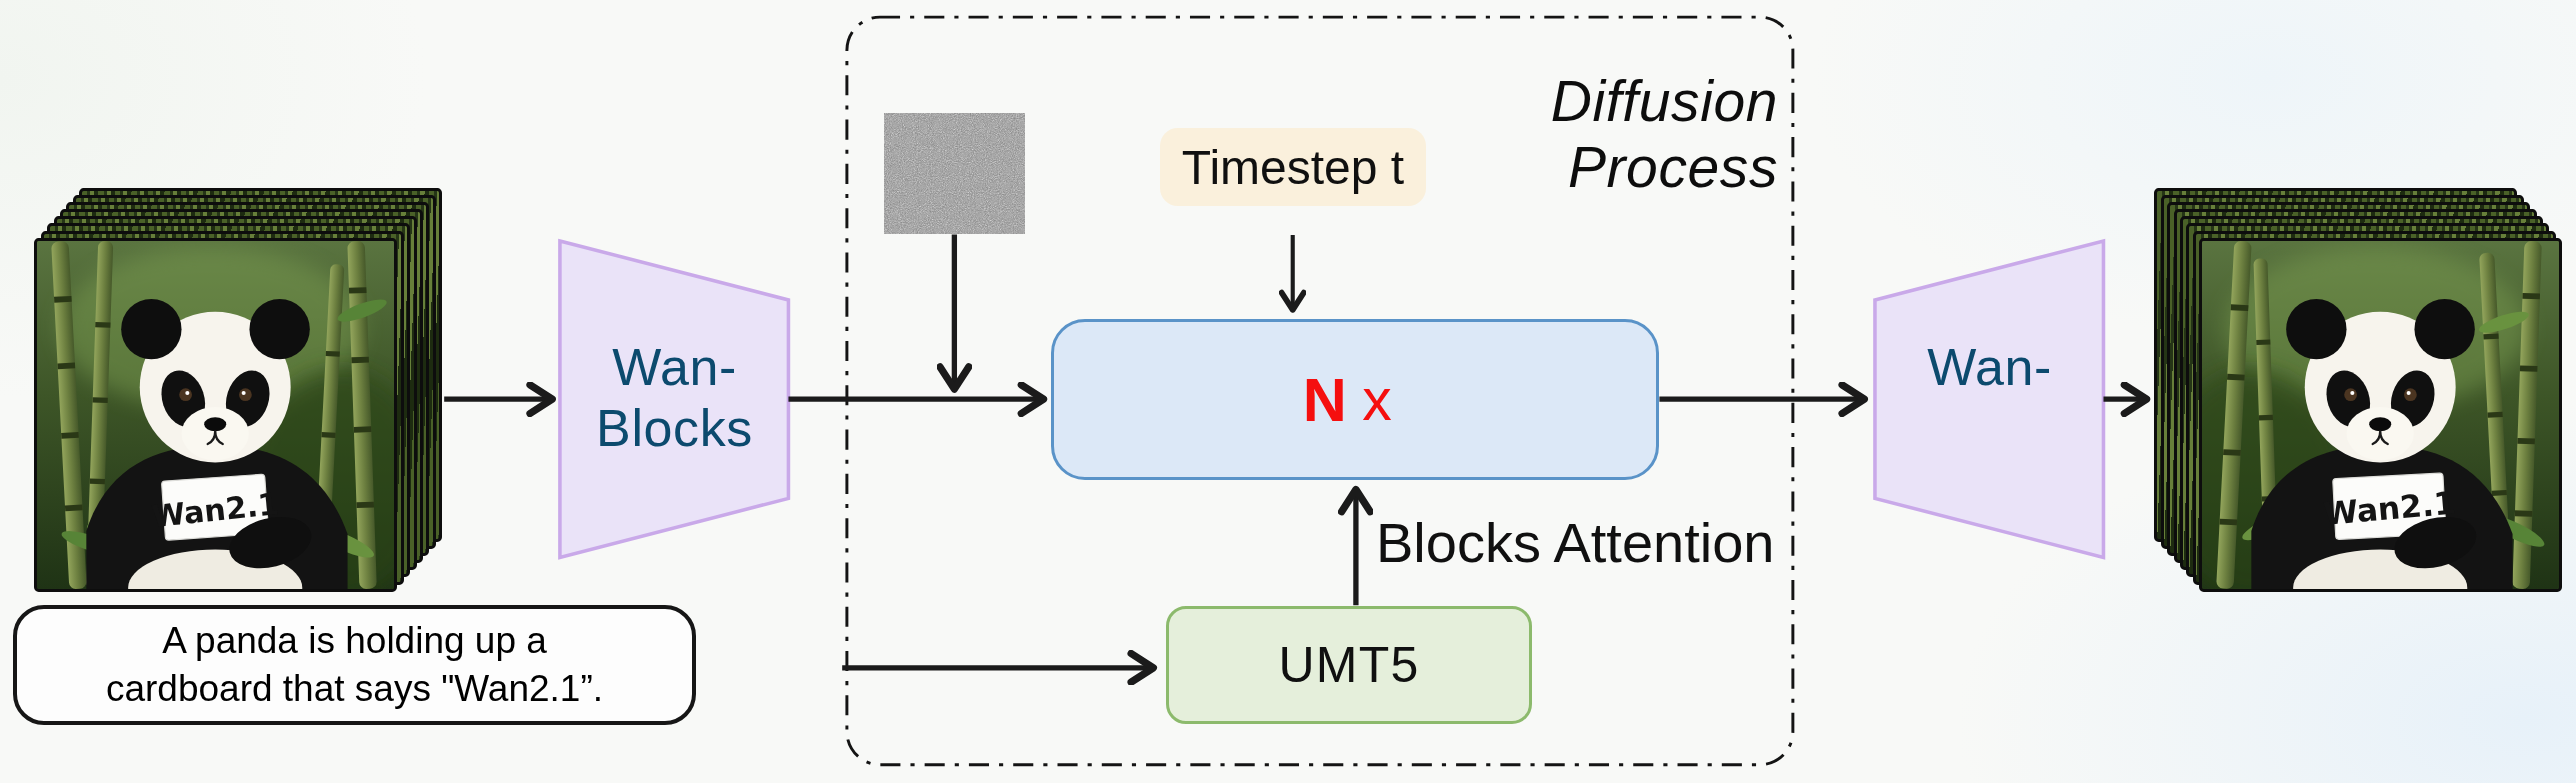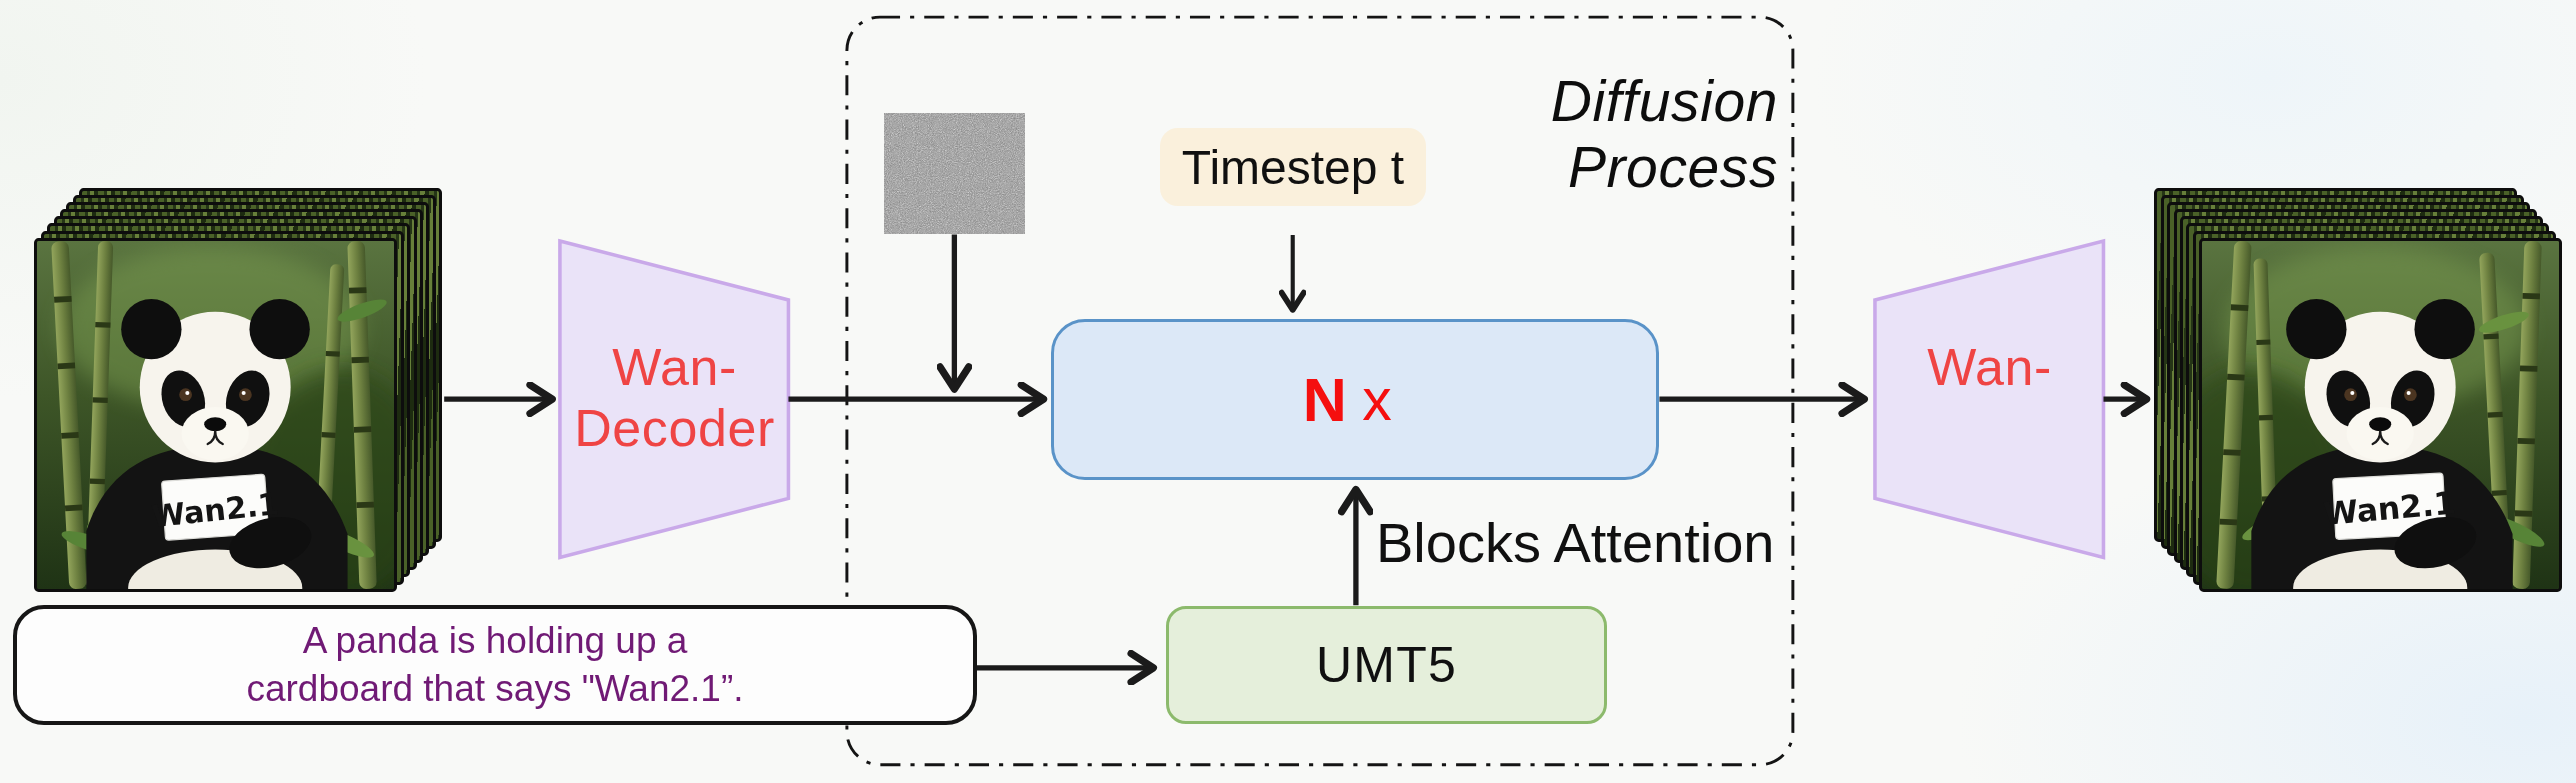--- a/index.html
+++ b/index.html
@@ -31,47 +31,47 @@
       repeating-linear-gradient(92deg,
         #4a6128 0px, #4a6128 5.3px,
         #253516 5.3px, #253516 8.3px,
         #677f3a 8.3px, #677f3a 12.4px,
         #1d2b10 12.4px, #1d2b10 16.5px);
   }
   .frame svg{display:block;width:100%;height:100%;border-radius:1.8px;}
 
   
   .node-label{
-    position:absolute;text-align:center;color:#ef4444;
+    position:absolute;text-align:center;color:#0c4a6e;
     font-size:52px;line-height:61px;letter-spacing:0.6px;
   }
   .box{
     position:absolute;display:flex;align-items:center;justify-content:center;
     color:#101010;
   }
   .timestep-box{
     left:1160px;top:128px;width:266px;height:78px;
     background:var(--timestep-fill);border-radius:17.7px;font-size:48px;
   }
   .dit-box{
     left:1051px;top:319px;width:608px;height:161px;
     background:var(--dit-fill);border:3.5px solid var(--dit-border);
     border-radius:34px;font-size:59px;
   }
   .dit-box .n{color:var(--dit-n-color);font-weight:bold;font-size:61px;}
   .dit-box .times{color:var(--dit-n-color);margin:0 15.4px;}
   .umt5-box{
-    left:1166px;top:606px;width:441px;height:118px;
+    left:1166px;top:606px;width:366px;height:118px;
     background:var(--umt5-fill);border:3px solid var(--umt5-border);
     border-radius:20px;font-size:50px;letter-spacing:1.2px;
   }
   .prompt-bubble{
-    left:13px;top:605px;width:964px;height:120px;
+    left:13px;top:605px;width:683px;height:120px;
     background:#fdfdfd;border:4.1px solid #161616;border-radius:31px;
-    flex-direction:column;font-size:37px;line-height:48px;color:#701a75;
+    flex-direction:column;font-size:37px;line-height:48px;color:#000000;
   }
   .region-title{
     position:absolute;left:1365px;top:68px;width:413px;text-align:right;
     font-style:italic;font-size:57px;color:#0d0d0d;letter-spacing:0.6px;
   }
   .cross-label{
     position:absolute;left:1376px;top:510px;
     font-size:56px;color:#101010;white-space:nowrap;
   }
   .noise-chip{left:884px;top:113px;width:141px;height:121px;position:absolute;}
@@ -291,21 +291,21 @@
 </div>
 
 <div class="cross-label">Blocks Attention</div>
 
 <div class="box umt5-box">
   <span>UMT5</span>
 </div>
 
 <div class="node-label" style="left:560px;top:337px;width:229px;">
   <div>Wan-</div>
-  <div>Decoder</div>
+  <div>Blocks</div>
 </div>
 
 <div class="node-label" style="left:1875px;top:337px;width:229px;">
   <div>Wan-</div>
 </div>
 
 <div class="box prompt-bubble">
   <div>A panda is holding up a</div>
   <div>cardboard that says "Wan2.1”.</div>
 </div>

